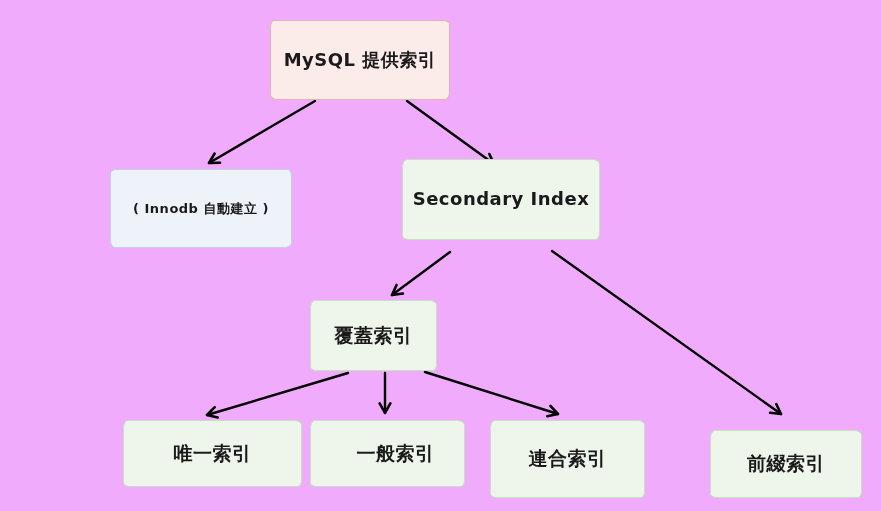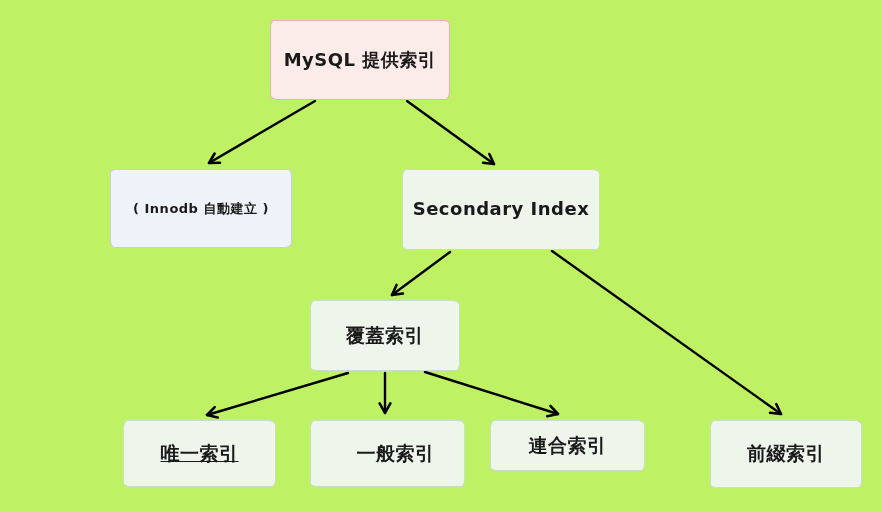--- a/index.html
+++ b/index.html
@@ -5,21 +5,21 @@
   html, body {
     margin: 0;
     padding: 0;
     background: #ffffff;
     font-family: "DejaVu Sans", "Liberation Sans", sans-serif;
   }
   .canvas {
     position: relative;
     width: 881px;
     height: 511px;
-    background: #bef264;
+    background: #f0abfc;
     overflow: hidden;
   }
   .edges-layer {
     position: absolute;
     left: 0;
     top: 0;
     width: 881px;
     height: 511px;
     pointer-events: none;
   }
@@ -53,26 +53,26 @@
   }
   .node.green {
     background: #eef6ec;
     border: 1.6px solid #c9dfc4;
     border-radius: 5px 8px 4px 7px / 8px 5px 7px 4px;
   }
 
   
   #node-mysql-root      { left: 270px; top: 20px;  width: 180px; height: 80px; }
   #node-clustered-index { left: 110px; top: 169px; width: 182px; height: 79px; }
-  #node-secondary-index { left: 402px; top: 169px; width: 198px; height: 81px; }
-  #node-covering-index  { left: 310px; top: 300px; width: 150px; height: 71px; }
-  #node-unique-index    { left: 123px; top: 420px; width: 153px; height: 67px; text-decoration: underline; }
+  #node-secondary-index { left: 402px; top: 159px; width: 198px; height: 81px; }
+  #node-covering-index  { left: 310px; top: 300px; width: 127px; height: 71px; }
+  #node-unique-index    { left: 123px; top: 420px; width: 179px; height: 67px; }
   #node-normal-index    { left: 310px; top: 420px; width: 155px; height: 67px; padding-left: 16px; }
-  #node-composite-index { left: 490px; top: 420px; width: 155px; height: 51px; }
-  #node-prefix-index    { left: 710px; top: 420px; width: 152px; height: 68px; }
+  #node-composite-index { left: 490px; top: 420px; width: 155px; height: 78px; }
+  #node-prefix-index    { left: 710px; top: 430px; width: 152px; height: 68px; }
 
   .edge {
     stroke: #000000;
     stroke-width: 2.4;
     stroke-linecap: round;
     fill: none;
   }
 </style>
 </head>
 <body>

